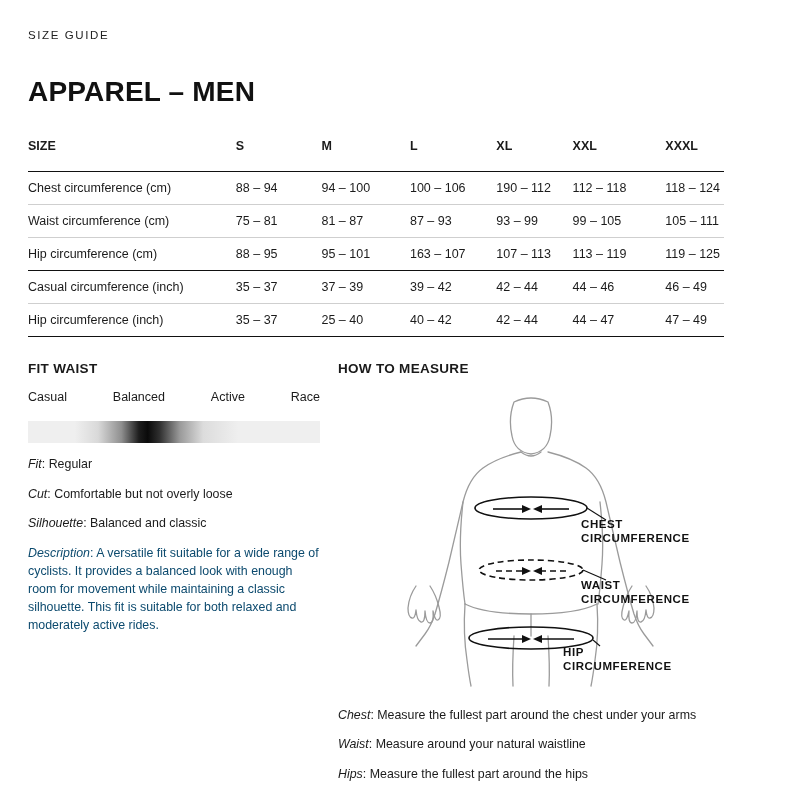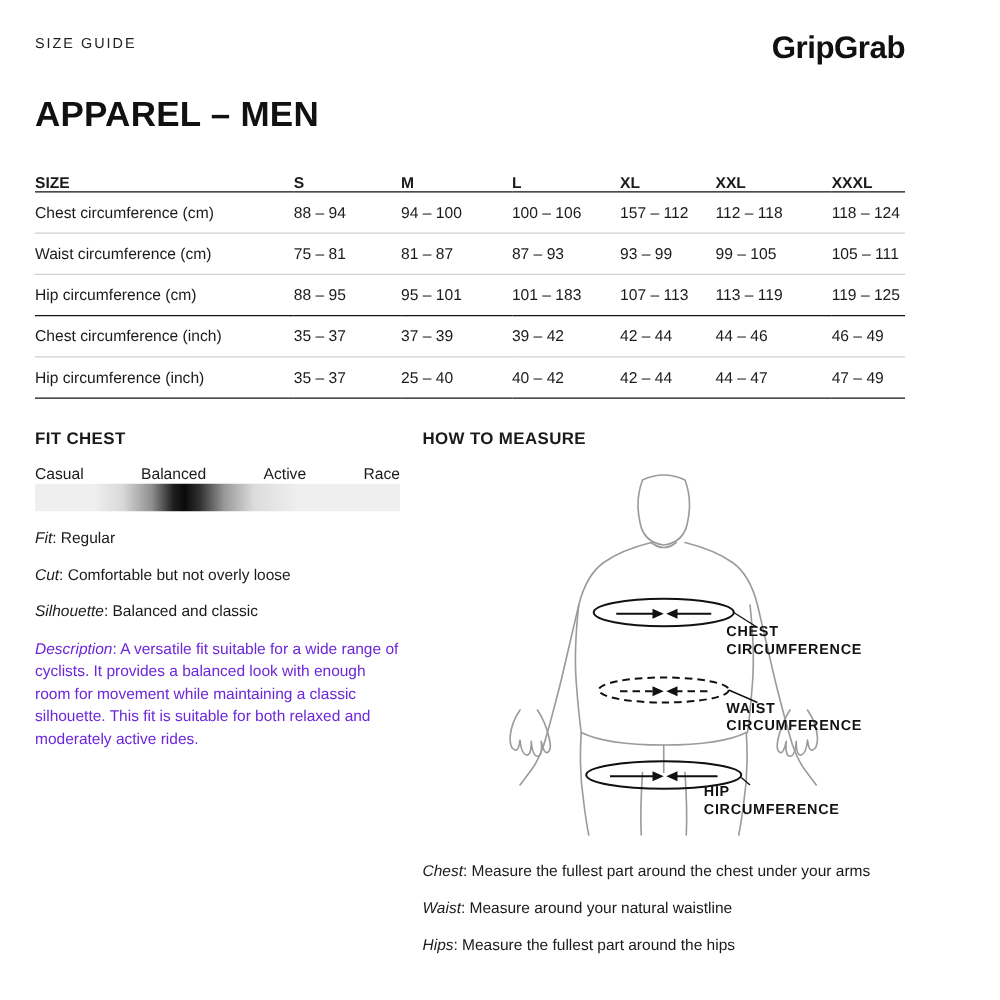--- a/index.html
+++ b/index.html
@@ -62,21 +62,21 @@
   table.size-table td {
     text-align: left;
     padding: 9px 4px 9px 0;
     font-weight: 400;
     color: #1b1b1b;
     white-space: nowrap;
   }
   table.size-table thead th {
     font-weight: 700;
     font-size: 12.5px;
-    padding-bottom: 0;
+    padding-bottom: 18px;
   }
   table.size-table thead tr {
     border-bottom: 1.6px solid #111;
   }
   table.size-table tbody tr {
     border-bottom: 1px solid #cfcfcf;
   }
   table.size-table tbody tr.section-end {
     border-bottom: 1.6px solid #111;
   }
@@ -102,21 +102,21 @@
     font-size: 13.5px;
     font-weight: 700;
     letter-spacing: 0.3px;
     margin-bottom: 14px;
   }
   .fit-labels {
     display: flex;
     justify-content: space-between;
     font-size: 12.5px;
     color: #1b1b1b;
-    margin-bottom: 1px;
+    margin-bottom: 17px;
   }
   .gradient-bar {
     height: 22px;
     width: 100%;
     background: linear-gradient(to right,
        #efefef 0%, #efefef 16%,
        #d9d9d9 24%,
        #8f8f8f 32%,
        #1d1d1d 38%,
        #0a0a0a 41%,
@@ -129,21 +129,21 @@
     font-size: 12.4px;
     margin-top: 13px;
     line-height: 1.35;
     color: #1b1b1b;
   }
   .fit-line .k { font-style: italic; }
   .desc {
     font-size: 12.4px;
     margin-top: 13px;
     line-height: 1.45;
-    color: #6d28d9;
+    color: #0c4a6e;
   }
   .desc .k { font-style: italic; }
 
   
   .figure-wrap {
     position: relative;
     width: 386px;
     height: 305px;
     margin-top: 2px;
   }
@@ -169,21 +169,20 @@
   }
   .measure-note .k { font-style: italic; }
 </style>
 </head>
 <body>
 
 <div class="page">
 
   <div class="header">
     <div class="eyebrow">SIZE GUIDE</div>
-    <div class="brand">GripGrab</div>
   </div>
 
   <h1 class="title">APPAREL – MEN</h1>
 
   <table class="size-table">
     <thead>
       <tr>
         <th class="c0">SIZE</th>
         <th class="c1">S</th>
         <th class="c2">M</th>
@@ -192,44 +191,44 @@
         <th class="c5">XXL</th>
         <th class="c6">XXXL</th>
       </tr>
     </thead>
     <tbody>
       <tr>
         <td class="c0">Chest circumference (cm)</td>
         <td class="c1">88 – 94</td>
         <td class="c2">94 – 100</td>
         <td class="c3">100 – 106</td>
-        <td class="c4">157 – 112</td>
+        <td class="c4">190 – 112</td>
         <td class="c5">112 – 118</td>
         <td class="c6">118 – 124</td>
       </tr>
       <tr>
         <td class="c0">Waist circumference (cm)</td>
         <td class="c1">75 – 81</td>
         <td class="c2">81 – 87</td>
         <td class="c3">87 – 93</td>
         <td class="c4">93 – 99</td>
         <td class="c5">99 – 105</td>
         <td class="c6">105 – 111</td>
       </tr>
       <tr class="section-end">
         <td class="c0">Hip circumference (cm)</td>
         <td class="c1">88 – 95</td>
         <td class="c2">95 – 101</td>
-        <td class="c3">101 – 183</td>
+        <td class="c3">163 – 107</td>
         <td class="c4">107 – 113</td>
         <td class="c5">113 – 119</td>
         <td class="c6">119 – 125</td>
       </tr>
       <tr>
-        <td class="c0">Chest circumference (inch)</td>
+        <td class="c0">Casual circumference (inch)</td>
         <td class="c1">35 – 37</td>
         <td class="c2">37 – 39</td>
         <td class="c3">39 – 42</td>
         <td class="c4">42 – 44</td>
         <td class="c5">44 – 46</td>
         <td class="c6">46 – 49</td>
       </tr>
       <tr>
         <td class="c0">Hip circumference (inch)</td>
         <td class="c1">35 – 37</td>
@@ -238,21 +237,21 @@
         <td class="c4">42 – 44</td>
         <td class="c5">44 – 47</td>
         <td class="c6">47 – 49</td>
       </tr>
     </tbody>
   </table>
 
   <div class="lower">
 
     <div class="col-left">
-      <div class="sec-title">FIT CHEST</div>
+      <div class="sec-title">FIT WAIST</div>
 
       <div class="fit-labels">
         <span>Casual</span>
         <span>Balanced</span>
         <span>Active</span>
         <span>Race</span>
       </div>
       <div class="gradient-bar"></div>
 
       <div class="fit-line">

